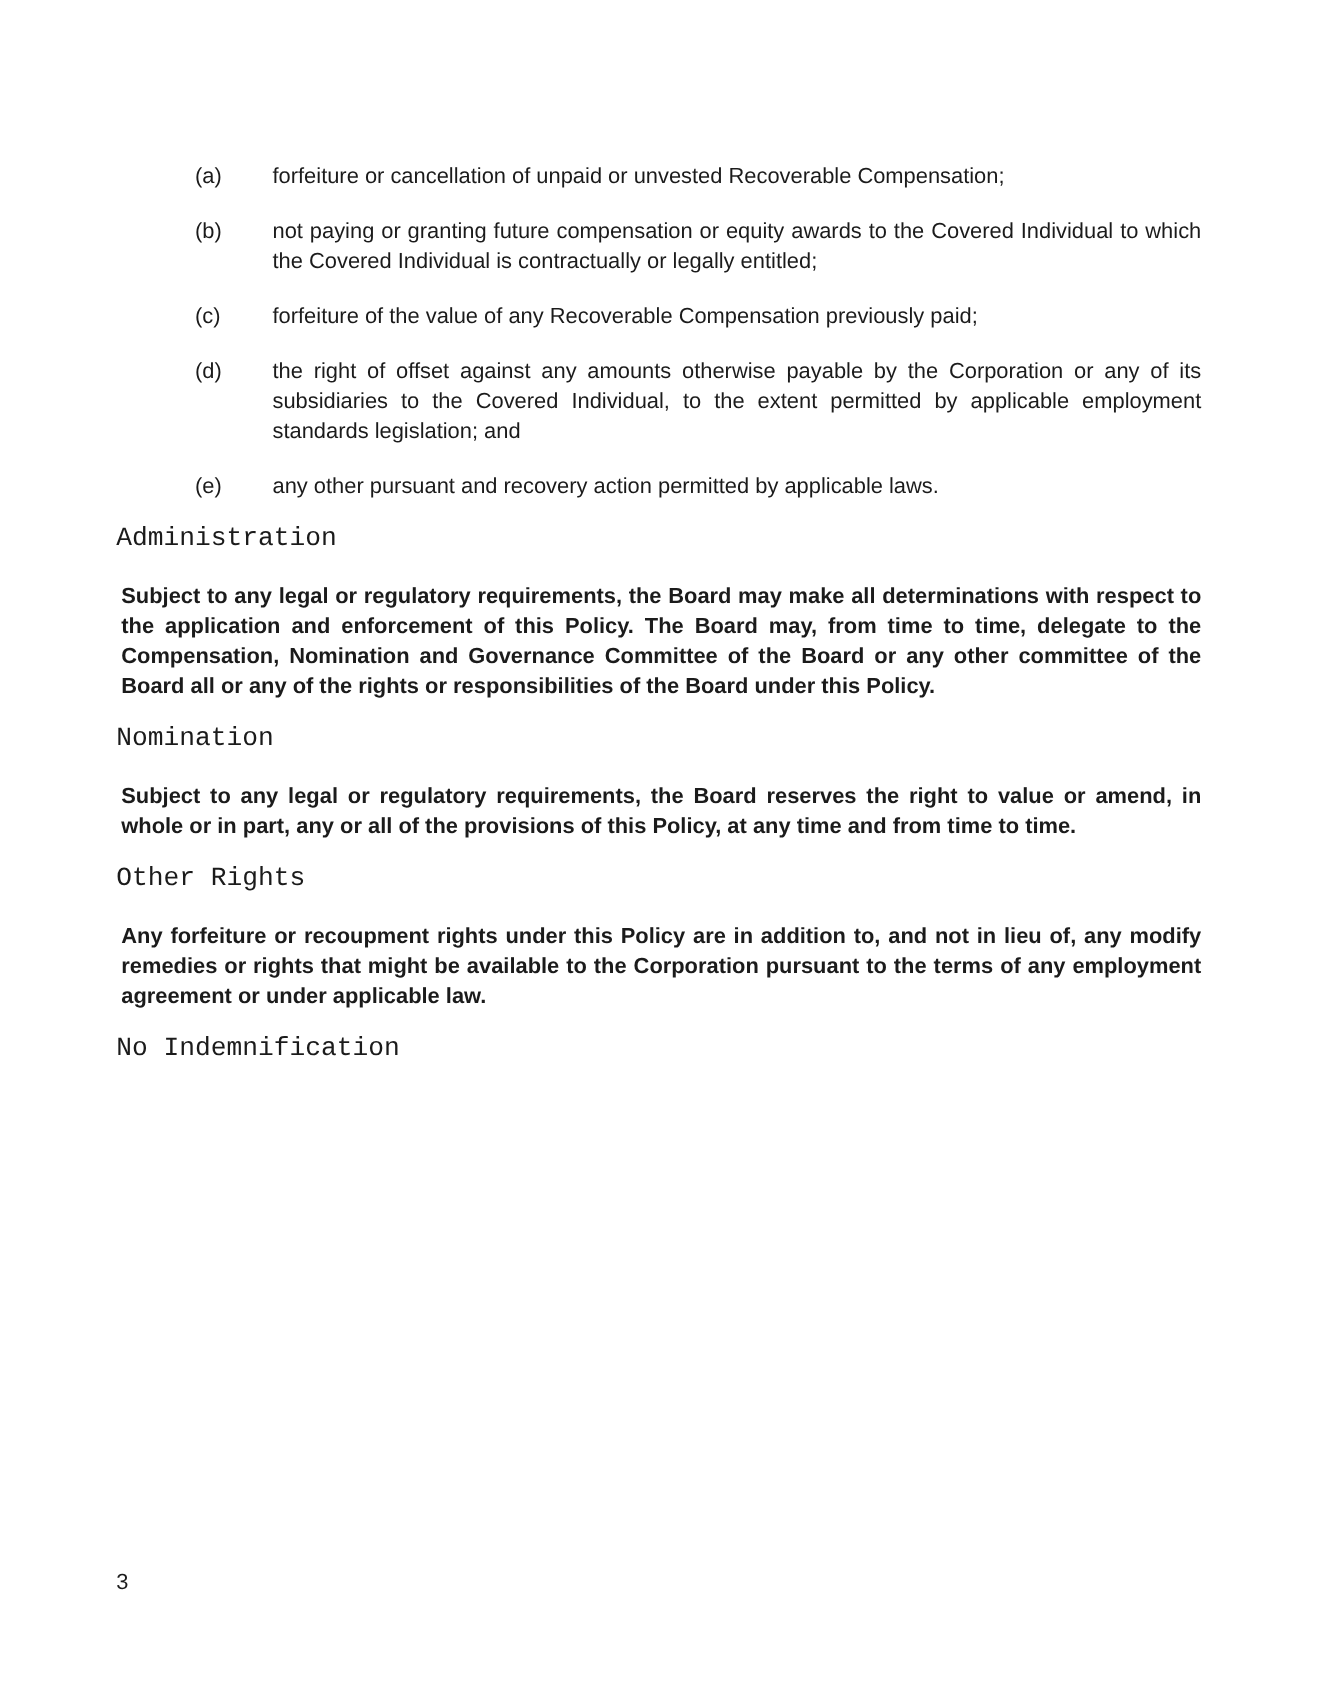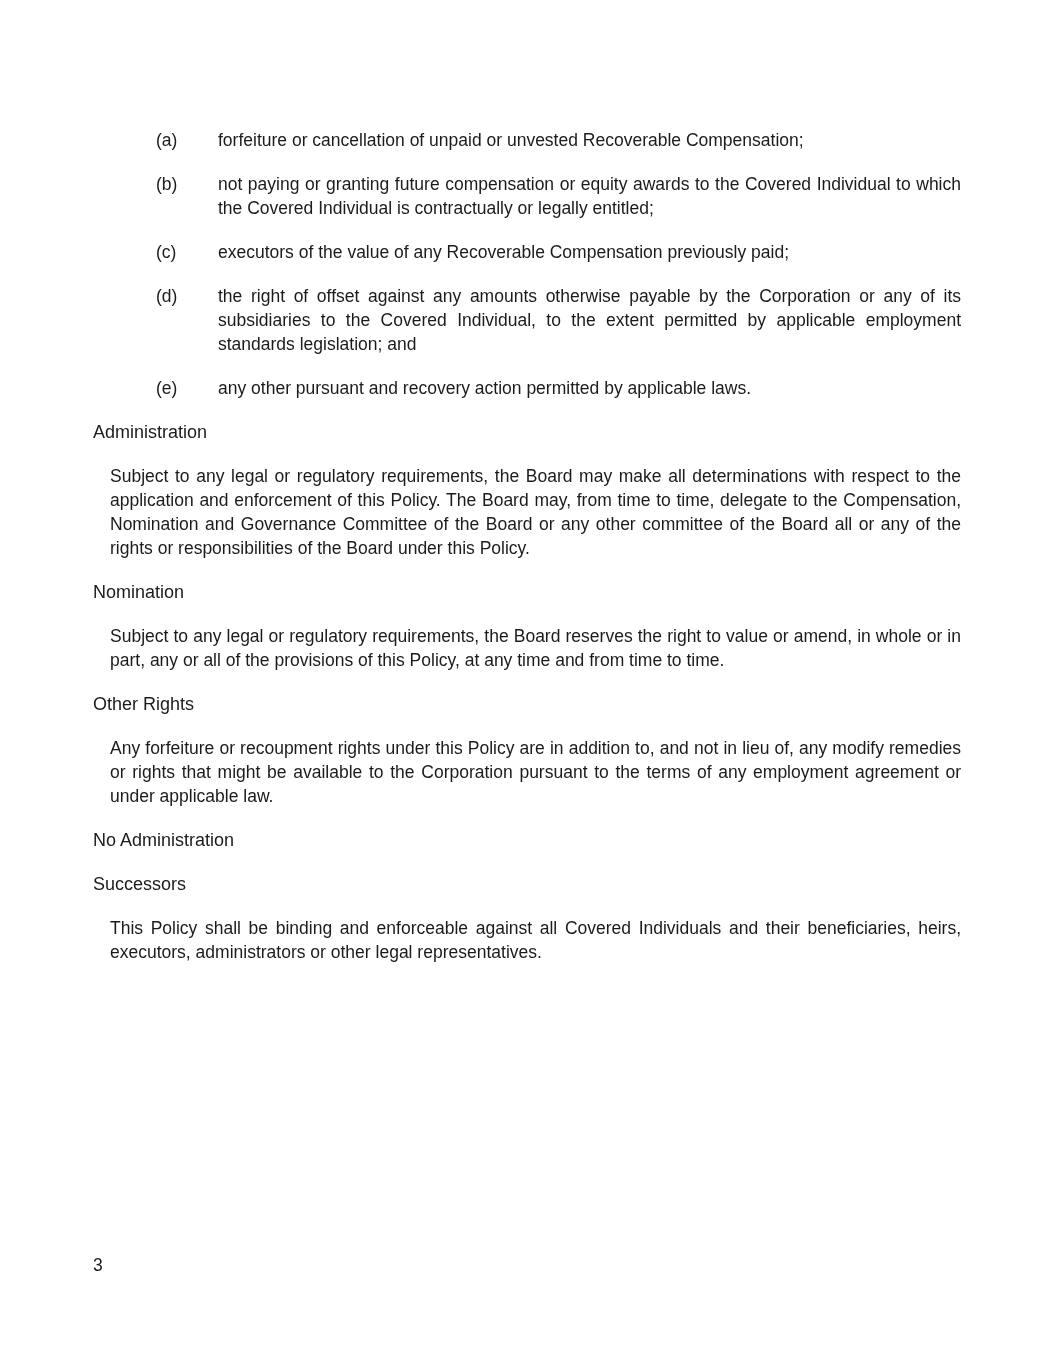--- a/index.html
+++ b/index.html
@@ -30,28 +30,30 @@
     margin: 0 0 20px 0;
     text-align: justify;
   }
   .clause .marker {
     position: absolute;
     left: 63px;
     top: 0;
     text-align: left;
   }
   .section-heading {
-    font-size: 18px;
+    font-size: 21px;
     font-weight: 400;
     line-height: 24px;
     margin: 0 0 20px 0;
+    font-family: Liberation Mono, monospace;
   }
   .section-body {
-    margin: 0 0 20px 17px;
+    margin: 0 0 20px 4px;
     text-align: justify;
+    font-weight: bold;
   }
   .page-number {
     position: absolute;
     left: 93px;
     top: 1253px;
     font-size: 17.5px;
     line-height: 24px;
   }
 </style>
 </head>
@@ -64,21 +66,21 @@
       <div class="clause">
         <span class="marker">(a)</span>
         <span class="clause-text">forfeiture or cancellation of unpaid or unvested Recoverable Compensation;</span>
       </div>
       <div class="clause">
         <span class="marker">(b)</span>
         <span class="clause-text">not paying or granting future compensation or equity awards to the Covered Individual to which the Covered Individual is contractually or legally entitled;</span>
       </div>
       <div class="clause">
         <span class="marker">(c)</span>
-        <span class="clause-text">executors of the value of any Recoverable Compensation previously paid;</span>
+        <span class="clause-text">forfeiture of the value of any Recoverable Compensation previously paid;</span>
       </div>
       <div class="clause">
         <span class="marker">(d)</span>
         <span class="clause-text">the right of offset against any amounts otherwise payable by the Corporation or any of its subsidiaries to the Covered Individual, to the extent permitted by applicable employment standards legislation; and</span>
       </div>
       <div class="clause">
         <span class="marker">(e)</span>
         <span class="clause-text">any other pursuant and recovery action permitted by applicable laws.</span>
       </div>
     </div>
@@ -92,24 +94,20 @@
       <h2 class="section-heading">Nomination</h2>
       <p class="section-body">Subject to any legal or regulatory requirements, the Board reserves the right to value or amend, in whole or in part, any or all of the provisions of this Policy, at any time and from time to time.</p>
     </section>
 
     <section>
       <h2 class="section-heading">Other Rights</h2>
       <p class="section-body">Any forfeiture or recoupment rights under this Policy are in addition to, and not in lieu of, any modify remedies or rights that might be available to the Corporation pursuant to the terms of any employment agreement or under applicable law.</p>
     </section>
 
     <section>
-      <h2 class="section-heading">No Administration</h2>
+      <h2 class="section-heading">No Indemnification</h2>
     </section>
 
-    <section>
-      <h2 class="section-heading">Successors</h2>
-      <p class="section-body">This Policy shall be binding and enforceable against all Covered Individuals and their beneficiaries, heirs, executors, administrators or other legal representatives.</p>
-    </section>
 
   </div>
 
   <div class="page-number">3</div>
 </div>
 
 </body></html>

